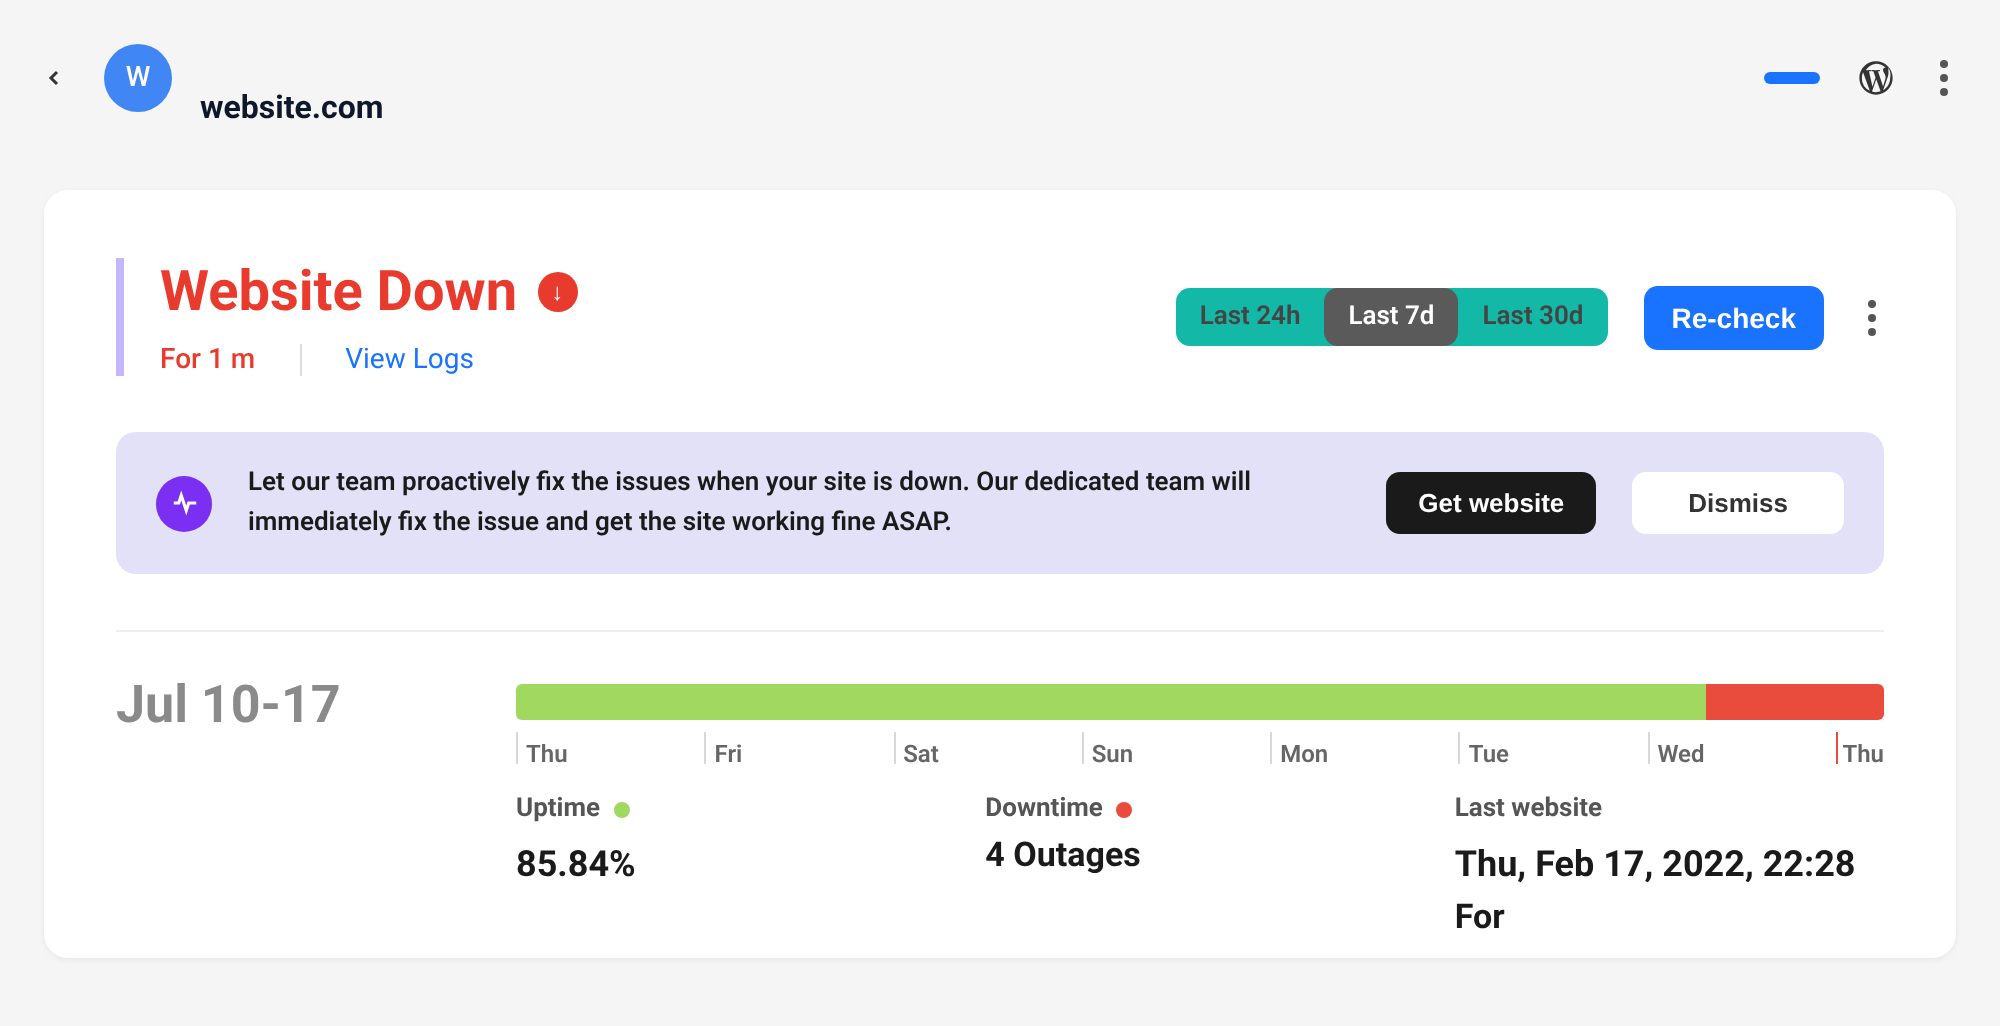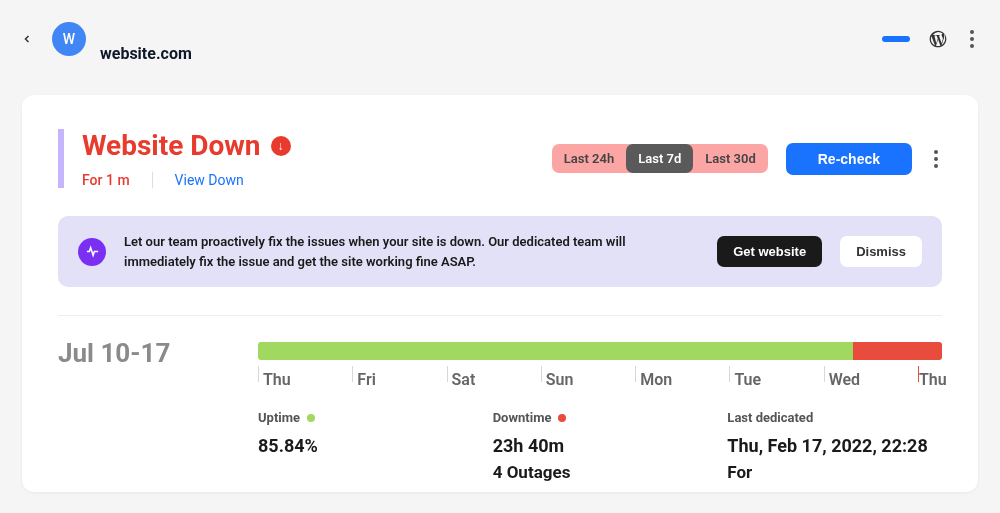--- a/index.html
+++ b/index.html
@@ -51,21 +51,21 @@
     .card {
       background: #fff;
       border-radius: 12px;
       margin: 22px 22px 0 22px;
       padding: 34px 36px 10px 36px;
       box-shadow: 0 1px 3px rgba(0,0,0,0.06);
     }
     .status-row { display: flex; align-items: center; gap: 18px; }
     .status-left {
       flex: 1;
-      border-left: 6px solid #c4b5fd;
+      border-left: 4px solid #c4b5fd;
       padding-left: 18px;
     }
     .status-title {
       display: flex;
       align-items: center;
       gap: 10px;
       font-size: 28px;
       font-weight: 700;
       color: #e83b2e;
     }
@@ -82,41 +82,41 @@
       font-size: 14px;
       margin-top: 10px;
       gap: 22px;
     }
     .sub-for { color: #e83b2e; font-weight: 500; }
     .sub-div { width: 1px; height: 16px; background: #ddd; }
     .sub-err { color: #555; }
     .view-logs { color: #1a73ff; cursor: pointer; }
     .range-tabs {
       display: flex;
-      background: #fca5a5;
+      background: #14b8a6;
       border-radius: 7px;
       overflow: hidden;
       font-size: 13px;
       font-weight: 600;
     }
     .range-tab {
       padding: 7px 12px;
       color: #444;
       cursor: pointer;
     }
     .range-tab.active {
       background: #5a5a5a;
       color: #fff;
       border-radius: 7px;
     }
     .recheck-btn {
       background: #1a73ff;
       color: #fff;
       border: none;
-      padding: 8px 32px;
+      padding: 8px 14px;
       border-radius: 7px;
       font-size: 14px;
       font-weight: 600;
       cursor: pointer;
     }
 
     .banner {
       display: flex;
       align-items: center;
       background: #e2e1f7;
@@ -147,21 +147,21 @@
       padding: 8px 16px;
       border-radius: 7px;
       font-size: 13px;
       font-weight: 600;
       cursor: pointer;
     }
     .btn-light {
       background: #fff;
       color: #333;
       border: none;
-      padding: 8px 16px;
+      padding: 8px 28px;
       border-radius: 7px;
       font-size: 13px;
       font-weight: 600;
       cursor: pointer;
     }
 
     .divider { height: 1px; background: #eee; margin-top: 28px; }
 
     .chart-area { display: flex; margin-top: 26px; gap: 30px; }
     .date-range {
@@ -177,28 +177,28 @@
       height: 18px;
       display: flex;
       border-radius: 3px;
       overflow: hidden;
     }
     .bar-up { background: #a0d860; }
     .bar-down { background: #e94b3c; }
     .tick-row {
       display: flex;
       margin-top: 6px;
-      font-size: 16px;
+      font-size: 12px;
       font-weight: 600;
       color: #666;
     }
     .tick { flex: 1; border-left: 1px solid #d8d8d8; padding-left: 4px; padding-top: 4px; height: 16px; }
     .tick:first-child { border-left: 1px solid #d8d8d8; }
     .tick.last { flex: 0 0 auto; border-left: 1px solid #e94b3c; text-align: right; padding-left: 0; padding-right: 0; width: 24px; }
-    .stats-row { display: flex; margin-top: 28px; gap: 20px; }
+    .stats-row { display: flex; margin-top: 15px; gap: 20px; }
     .stat { flex: 1; }
     .stat-label {
       font-size: 13px;
       font-weight: 700;
       color: #555;
       display: flex;
       align-items: center;
       gap: 7px;
     }
     .dot { width: 8px; height: 8px; border-radius: 50%; }
@@ -247,21 +247,21 @@
 
   <div class="status-row">
     <div class="status-left">
       <div class="status-title">
         <span>Website Down</span>
         <span class="down-icon">↓</span>
       </div>
       <div class="sub-row">
         <span class="sub-for">For 1 m</span>
         <span class="sub-div"></span>
-        <span class="view-logs">View Down</span>
+        <span class="view-logs">View Logs</span>
       </div>
     </div>
     <div class="range-tabs">
       <div class="range-tab">Last 24h</div>
       <div class="range-tab active">Last 7d</div>
       <div class="range-tab">Last 30d</div>
     </div>
     <button class="recheck-btn">Re-check</button>
     <div class="dots-v">
         <span></span>
@@ -307,26 +307,25 @@
             <span>Uptime</span>
             <span class="dot green"></span>
           </div>
           <div class="stat-val">85.84%</div>
         </div>
         <div class="stat">
           <div class="stat-label">
             <span>Downtime</span>
             <span class="dot red"></span>
           </div>
-          <div class="stat-val">23h 40m</div>
           <div class="stat-sub">4 Outages</div>
         </div>
         <div class="stat">
           <div class="stat-label">
-            <span>Last dedicated</span>
+            <span>Last website</span>
           </div>
           <div class="stat-val">Thu, Feb 17, 2022, 22:28</div>
           <div class="stat-sub">For</div>
         </div>
       </div>
     </div>
   </div>
 
 </div>
 

